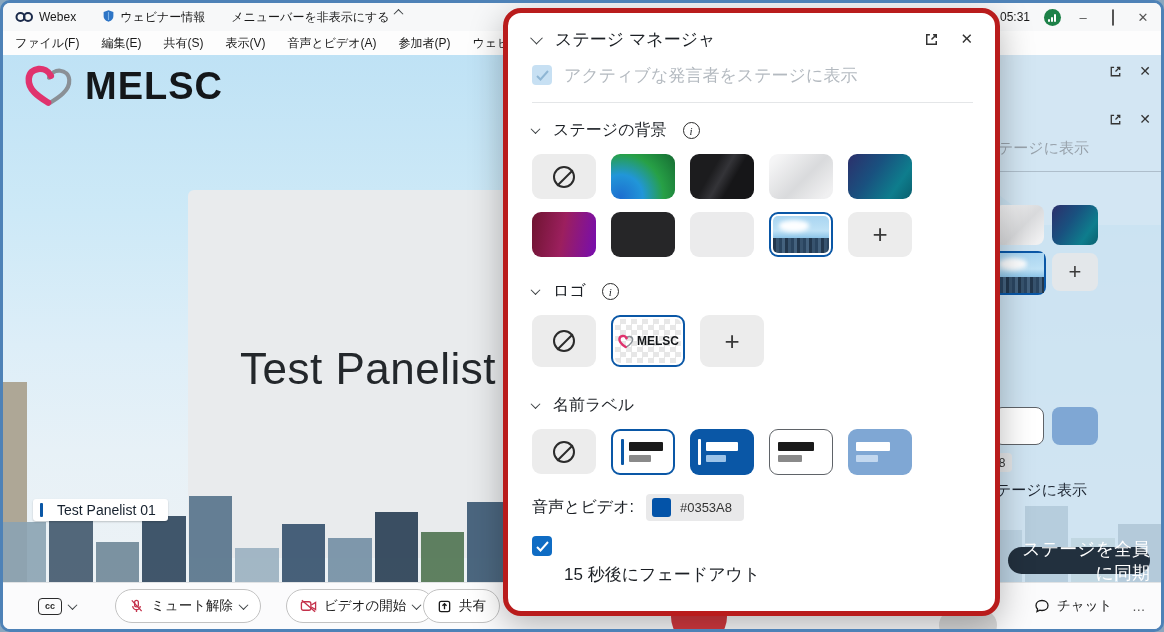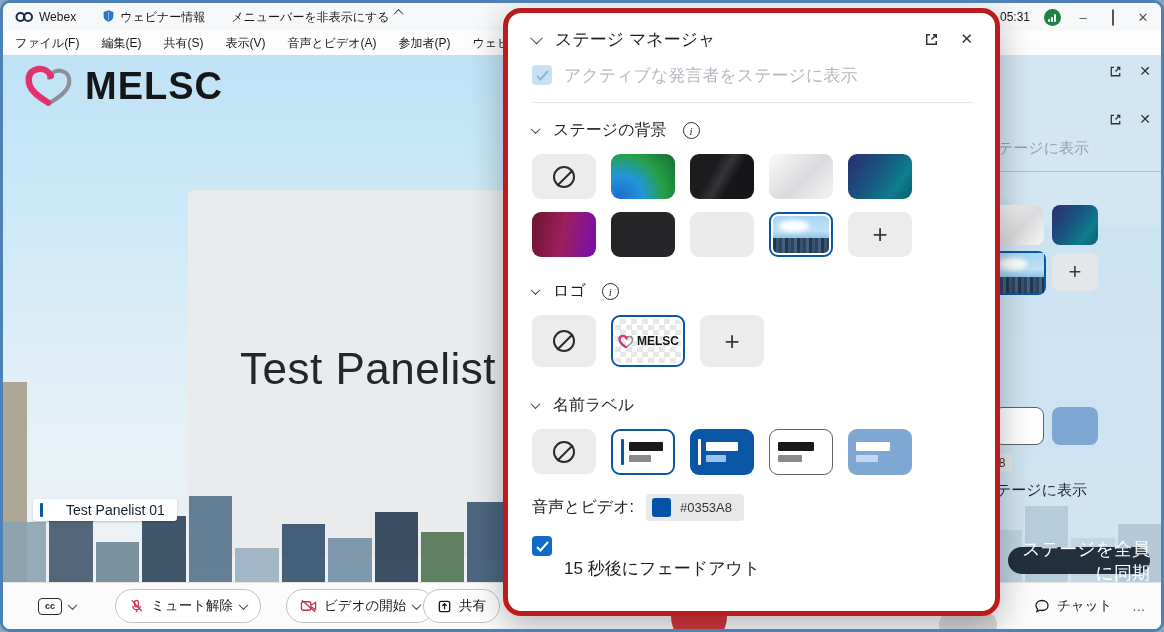--- a/index.html
+++ b/index.html
@@ -32,21 +32,21 @@
   .sky-streak { position:absolute; right:0; top:0; width:290px; height:170px; background:#fdfefe;
                 clip-path:polygon(0 0,100% 0,100% 100%,58% 100%,0 26%); }
   .video-tile { position:absolute; left:185px; top:135px; width:645px; height:368px; background:#e9ebed; border-radius:6px; }
   .speaker-name { position:absolute; left:237px; top:289px; font-size:44px; color:#23272b; letter-spacing:.5px; }
   .brand-logo { position:absolute; left:18px; top:8px; display:flex; align-items:center; gap:8px; }
   .brand-logo .brand-text { font-size:38px; font-weight:bold; color:#14171a; letter-spacing:1px; }
   .skyline { position:absolute; left:0; right:0; bottom:0; height:90px; display:flex; align-items:flex-end; gap:3px; }
   .skyline div { flex:1; opacity:.9; }
   .tall-bldg { position:absolute; left:0; bottom:0; width:24px; height:200px; background:#aba290; opacity:.95; }
   .stage-label { position:absolute; left:30px; top:444px; background:#fff; border-radius:3px;
-                 display:flex; align-items:center; gap:23px; padding:3px 12px 3px 7px;
+                 display:flex; align-items:center; gap:14px; padding:3px 12px 3px 7px;
                  font-size:14px; color:#16212e; box-shadow:0 1px 2px rgba(0,0,0,.2); }
   .stage-label .bar { width:3px; height:14px; background:#0a57a6; border-radius:1px; }
 
   
   .side-panel { position:absolute; right:0; top:52px; width:169px; bottom:47px;
                 background:rgba(203,225,241,.84); z-index:20; font-size:15px; color:#1c2430; }
   .sp-icons { position:absolute; right:10px; display:flex; gap:16px; align-items:center; }
   .sp-text1 { position:absolute; left:6px; top:84px; color:#98a2ab; }
   .sp-div { position:absolute; left:4px; right:0; top:116px; height:1px; background:#aebecb; }
   .sp-thumb { position:absolute; border-radius:8px; }
@@ -125,21 +125,21 @@
   .nl-3 { background:#fff; border:1.5px solid #5f6368; }
   .nl-4 { background:#7fa7d4; }
   .vbar { width:3px; height:26px; border-radius:1px; }
   .hbar { border-radius:1px; }
   .color-row { display:flex; align-items:center; gap:12px; margin-top:19px; font-size:16px; }
   .color-pill { display:flex; align-items:center; gap:9px; background:#e9e9ea; border-radius:4px; padding:4px 12px 4px 6px; cursor:pointer; }
   .swatch { width:19px; height:19px; border-radius:3px; background:#0353A8; }
   .color-pill span { font-size:13px; color:#333; }
   .sync-row { margin-top:15px; }
   .sync-row .chk-label { line-height:26px; }
-  .indent2 { margin-left:32px; }
+  .indent2 { margin-left:32px;margin-top:6px; }
 
   .elink svg { display:block; }
 </style>
 </head>
 <body>
 
 <div class="screen">
 
   <div class="titlebar">
     <div class="brand">

